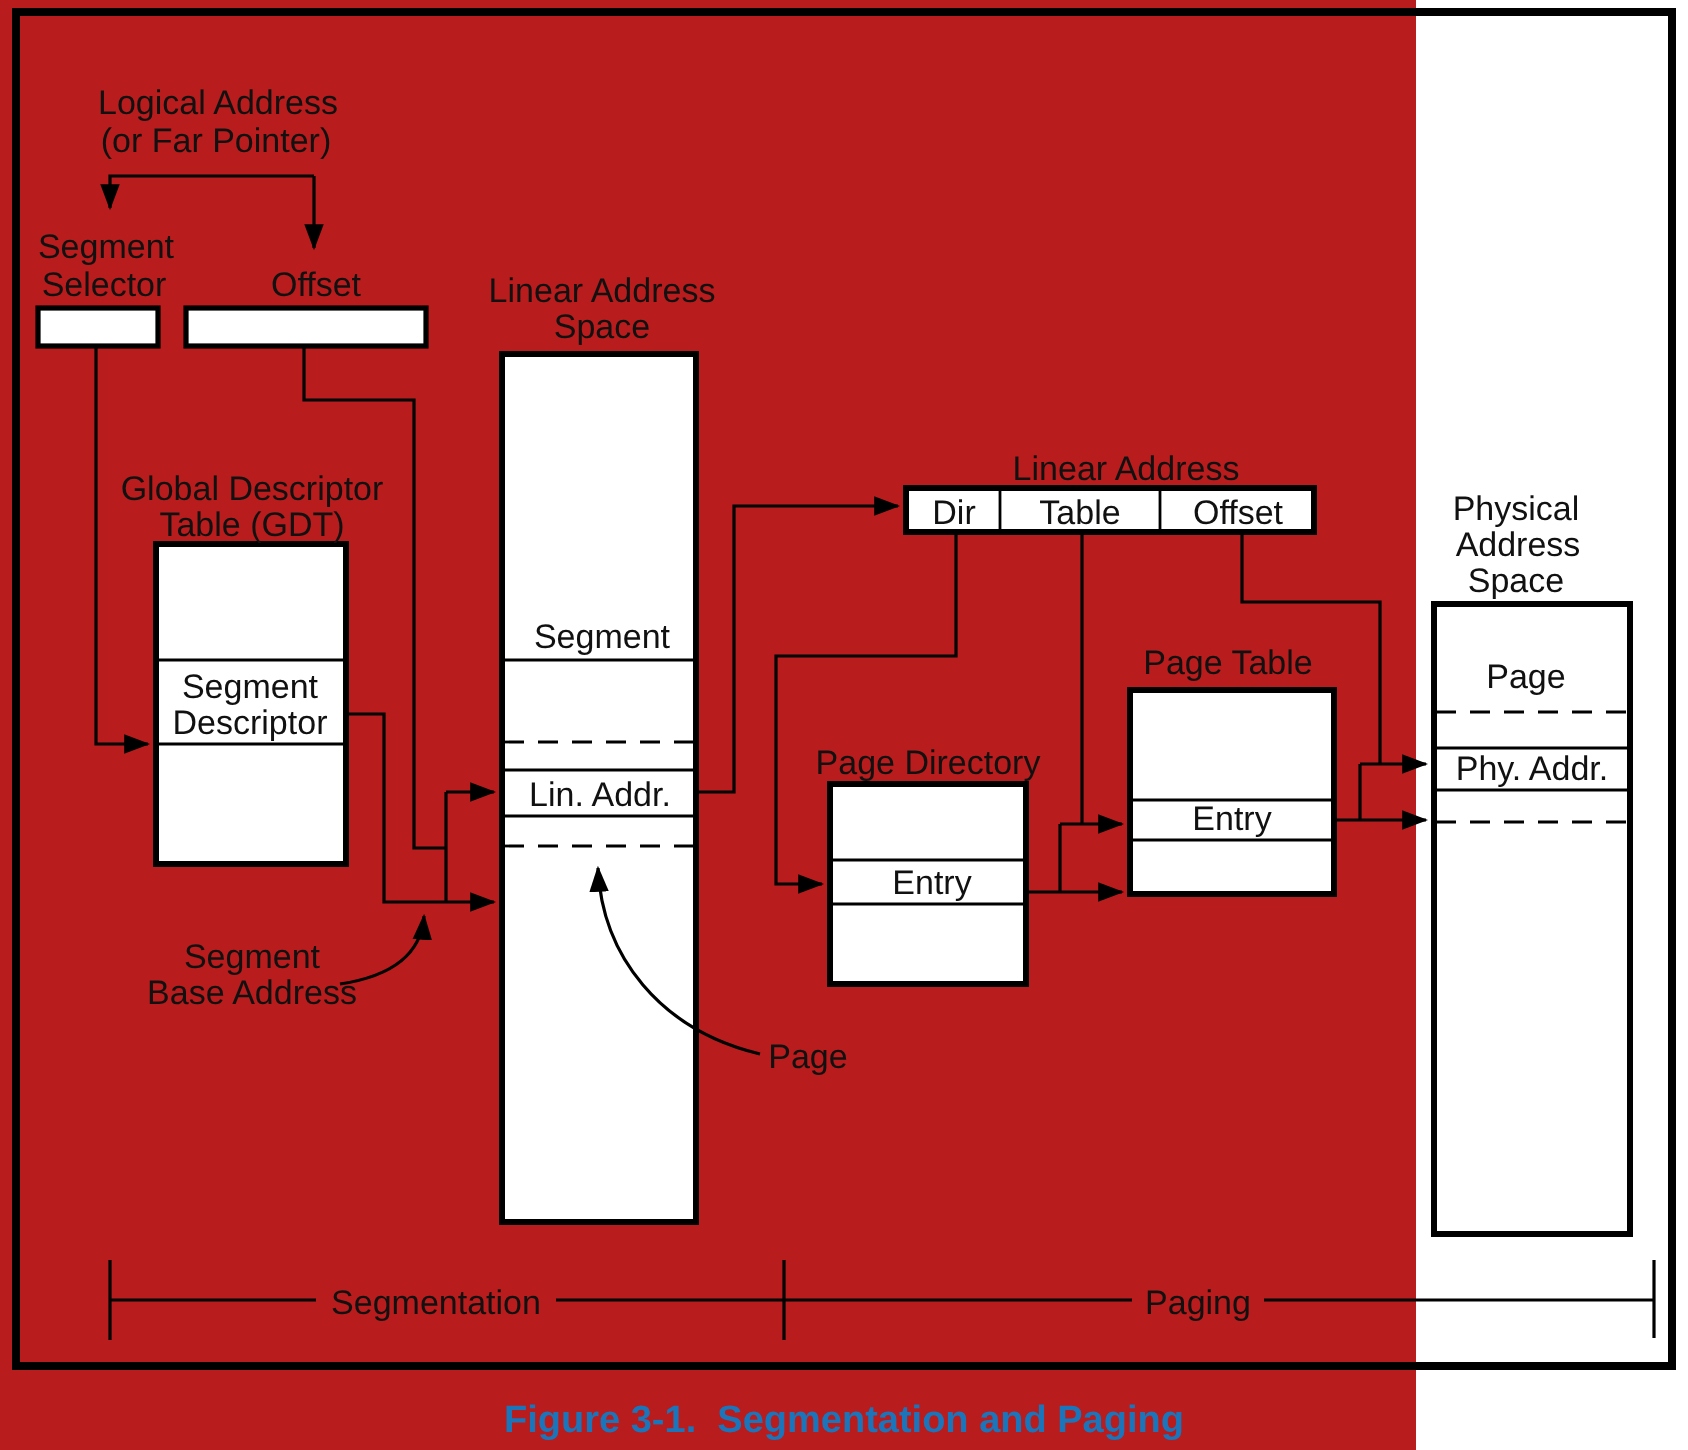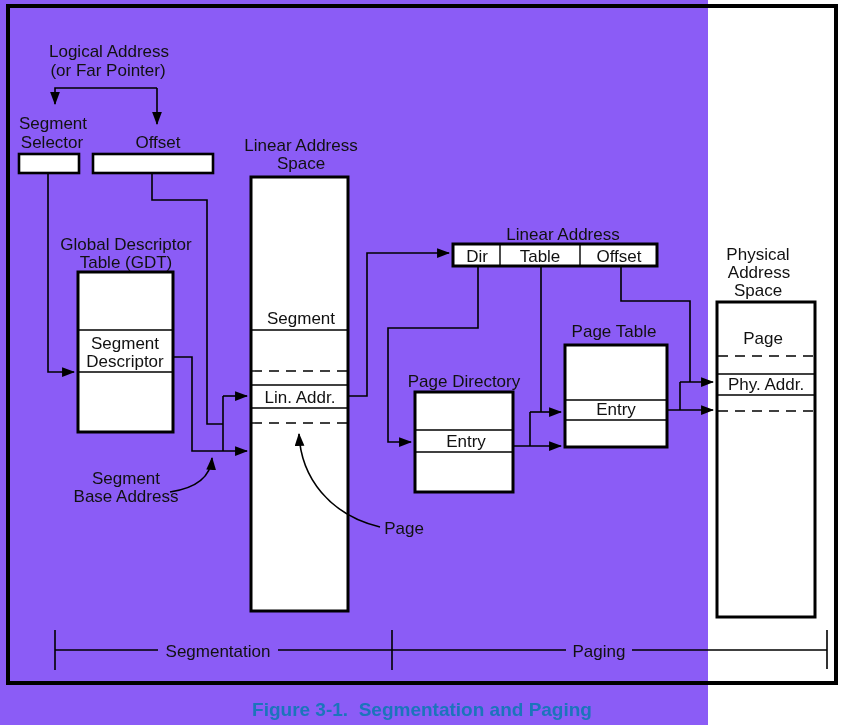--- a/index.html
+++ b/index.html
@@ -1,19 +1,19 @@
 <!DOCTYPE html>
 <html><head>
 <meta charset="utf-8">
 <style>
   html,body{margin:0;padding:0;background:#ffffff;}
   .figure-wrap{
     position:relative;
     width:708px;height:725px;
-    background:#8b5cf6;
+    background:#b91c1c;
     font-family:"Liberation Sans", sans-serif;
   }
   svg{display:block;}
   .ln{stroke:#000;stroke-width:1.6;fill:none;}
   .thin{stroke:#000;stroke-width:1.4;fill:none;}
   .dash{stroke:#000;stroke-width:1.4;fill:none;stroke-dasharray:10 7;}
   .bx{stroke:#000;stroke-width:3;fill:#fff;}
   .bx2{stroke:#000;stroke-width:2.6;fill:#fff;}
   .border{stroke:#000;stroke-width:4;fill:none;}
   .t{font:17px "Liberation Sans", sans-serif;fill:#111;text-anchor:middle;}

